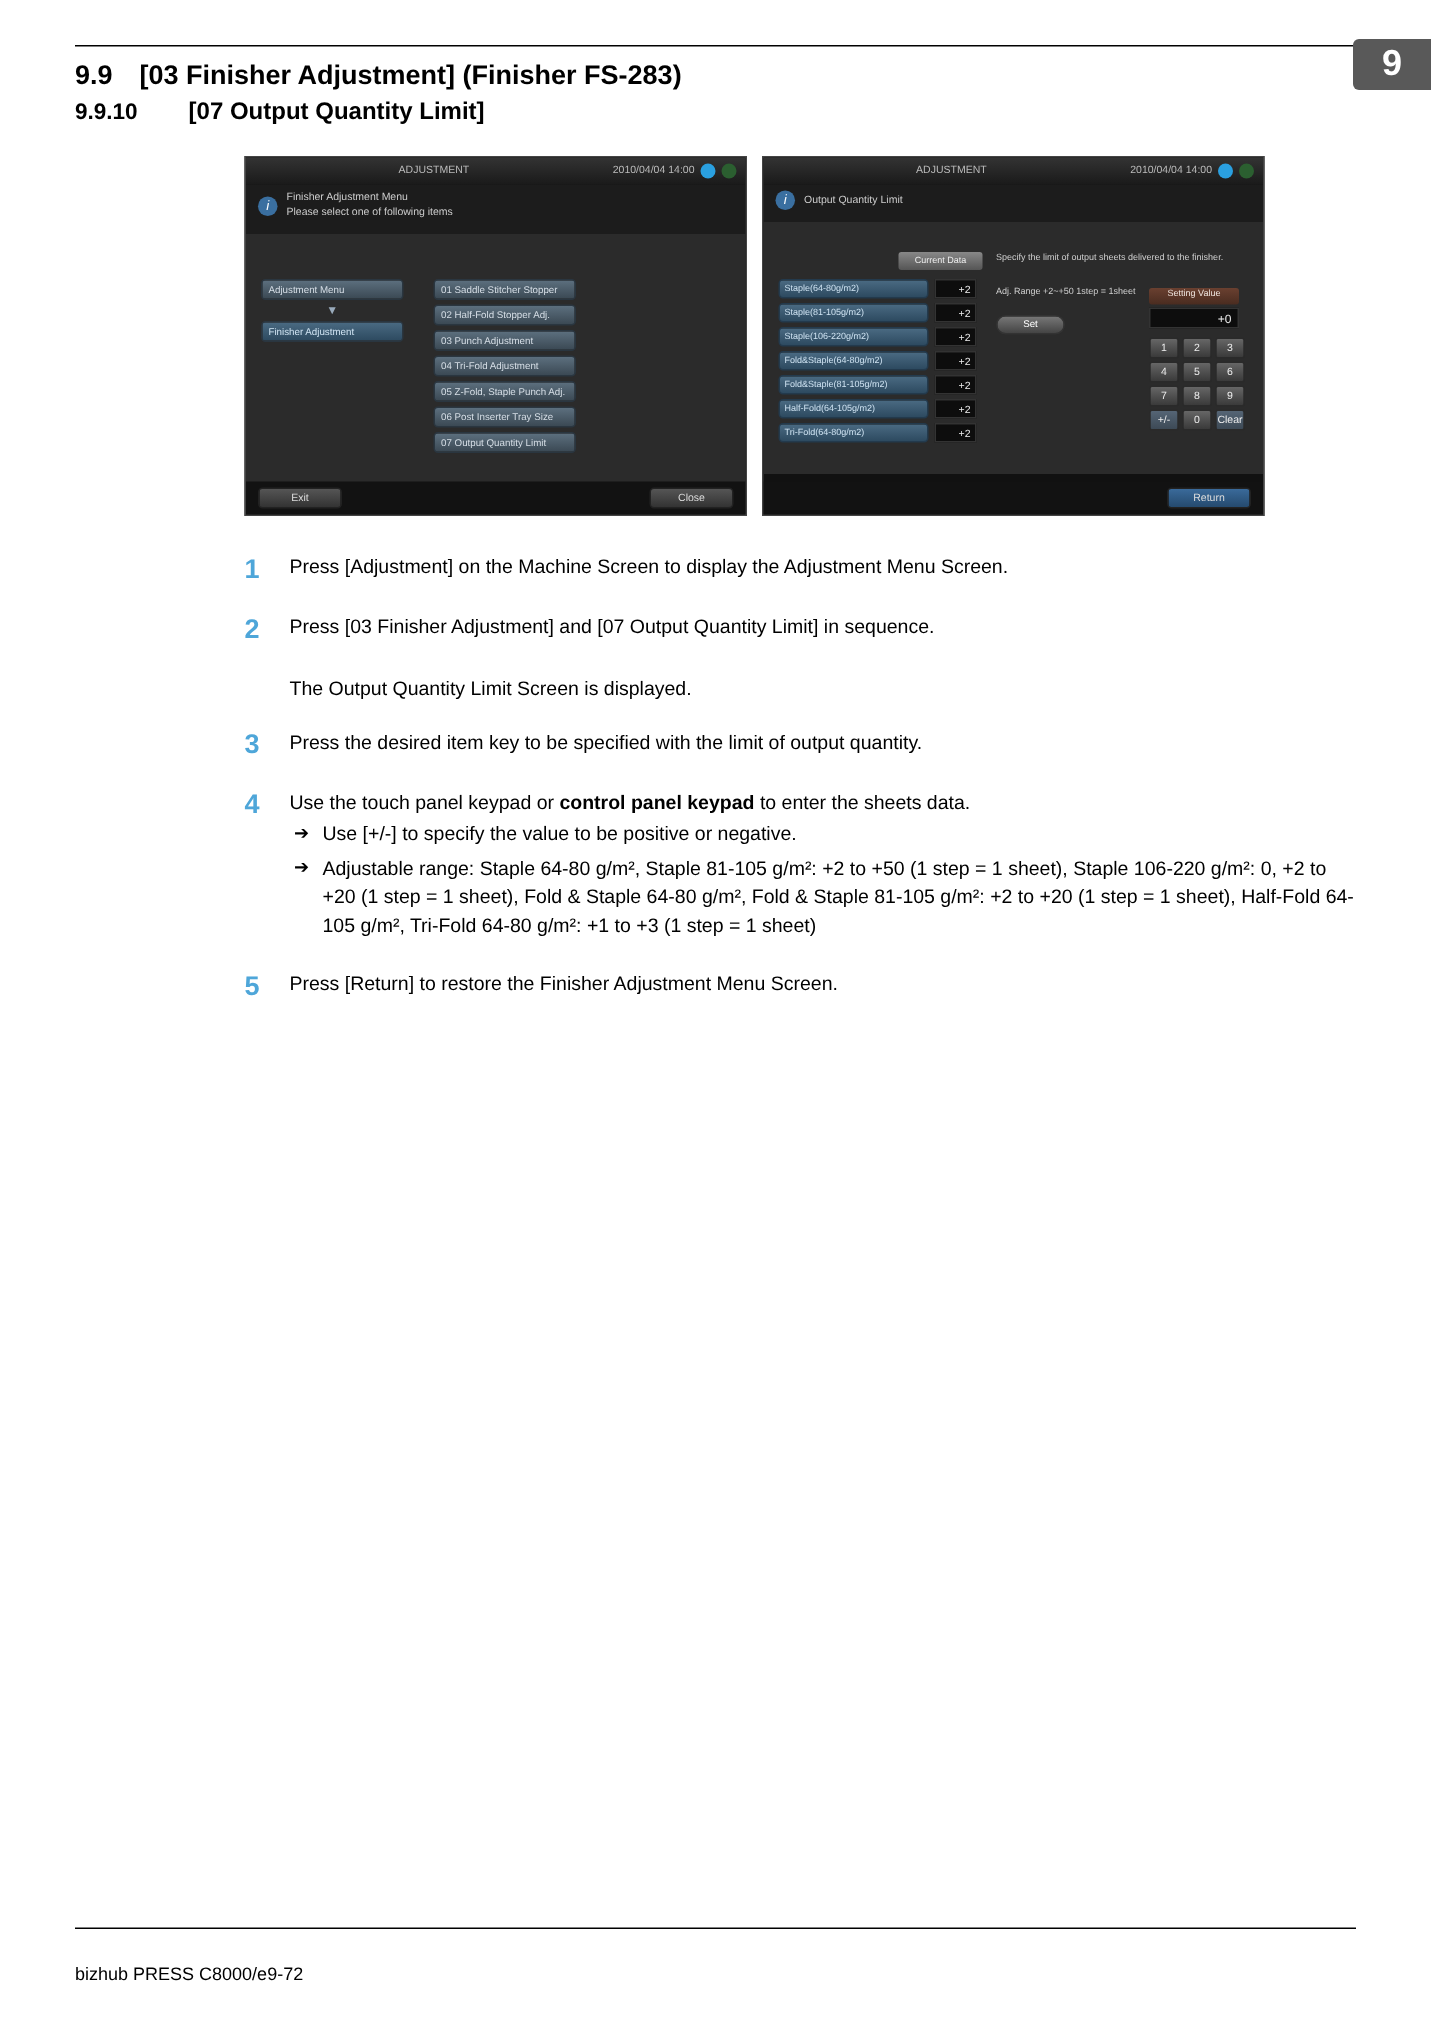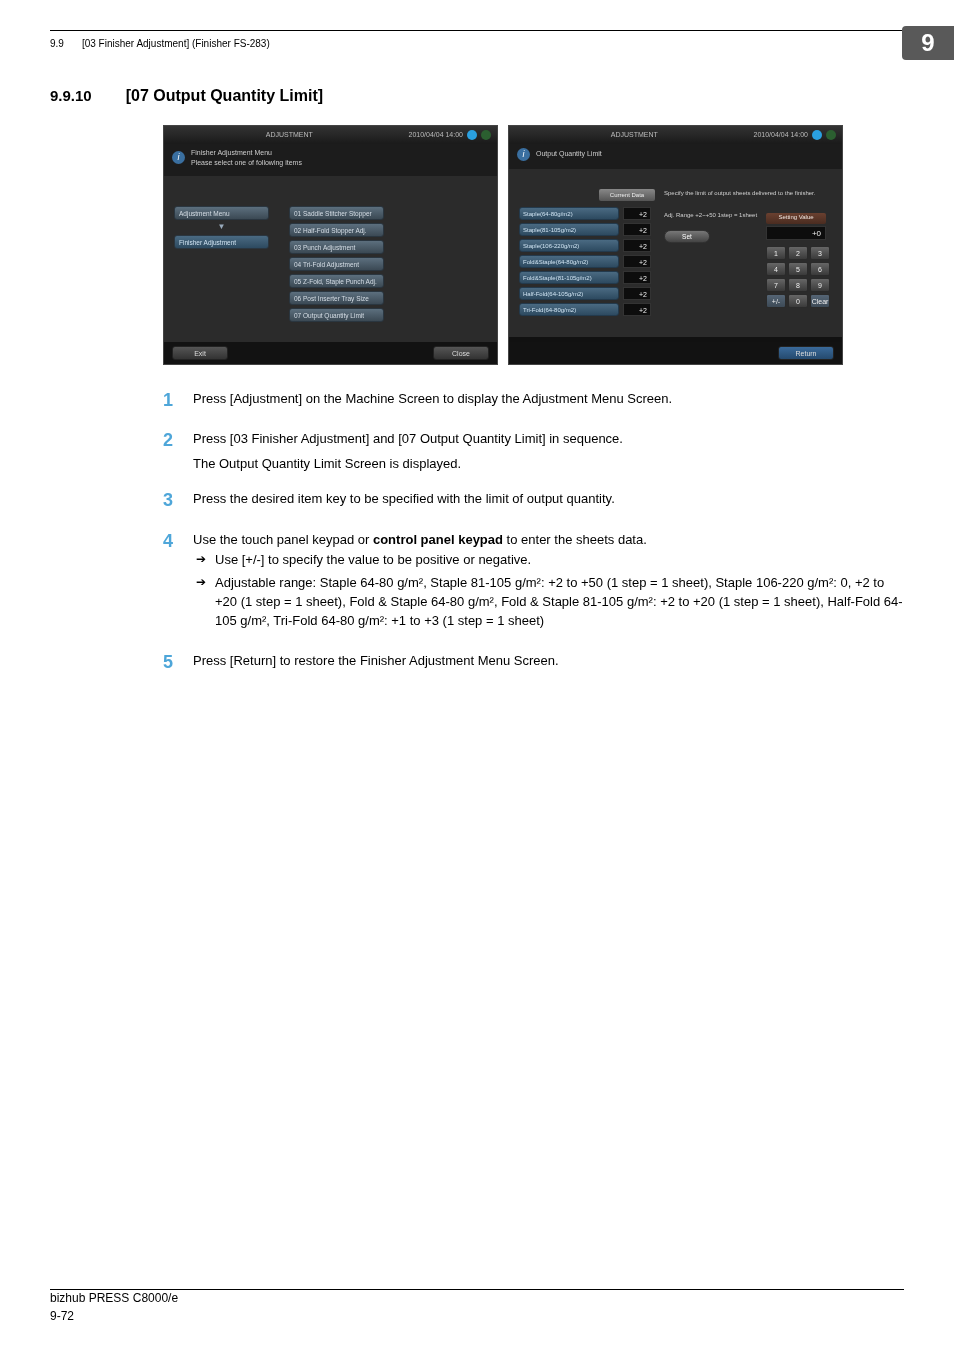--- a/index.html
+++ b/index.html
@@ -9,30 +9,30 @@
     background: #fff;
     width: 954px;
     margin: 0 auto;
     padding: 30px 50px 25px 50px;
     font-size: 13px;
     line-height: 1.45;
     position: relative;
     min-height: 1350px;
   }
   .header-line { border-top: 1px solid #000; margin-bottom: 6px; }
-  .header { display: flex; align-items: flex-end; font-weight: normal; font-size: 10px; }
+  .header { display: flex; align-items: flex-end; font-weight: bold; font-size: 18px; }
   .header-section { margin-right: 18px; }
   .chapter-badge {
     position: absolute; right: 0; top: 26px;
     width: 52px; height: 34px; background: #595959; color: #fff;
     font-size: 24px; font-weight: bold; display: flex;
     align-items: center; justify-content: center;
     border-top-left-radius: 4px; border-bottom-left-radius: 4px;
   }
-  .section-title { margin-top: 32px; display: flex; align-items: baseline; }
+  .section-title { display: flex; align-items: baseline; }
   .section-number { font-weight: bold; font-size: 15px; margin-right: 34px; }
   .section-name { font-weight: bold; font-size: 16px; }
   .content-indent { margin-left: 113px; }
   .para { margin-top: 10px; }
   .screens { display: flex; gap: 10px; margin-top: 18px; margin-left: 113px; }
   .screen {
     width: 335px; height: 240px; background: #111;
     border: 1px solid #444; position: relative; color: #ccc;
     font-size: 7px; overflow: hidden;
   }
@@ -73,25 +73,25 @@
   .sv-label { width:60px; height:11px; background:linear-gradient(#6a4030,#4a2c20); font-size:6px; color:#f0e6e0; text-align:center; border-radius:2px; margin-bottom:2px; }
   .sv-val { width:60px; height:14px; background:#0d0d0d; color:#eee; font-size:8px; text-align:right; padding-right:4px; line-height:14px; border:1px solid #333; margin-bottom:6px; }
   .keypad { display:grid; grid-template-columns: repeat(3,20px); gap:2px; }
   .key { width:20px; height:14px; background:linear-gradient(#666,#3a3a3a); border:1px solid #2a2a2a; border-radius:2px; font-size:7px; color:#eee; text-align:center; line-height:13px; }
   .key.wide { background:linear-gradient(#556575,#3d4a56); }
   
   .steps { margin-top: 22px; margin-left: 113px; }
   .step { display:flex; margin-bottom: 14px; }
   .step-num { width: 30px; color:#4ea6d9; font-size:18px; font-weight:bold; flex-shrink:0; }
   .step-body { flex:1; padding-top:3px; }
-  .sub { margin-top:6px; }
+  .sub { margin-top:22px; }
   .bullets { list-style:none; margin-top:2px; }
   .bullets li { position:relative; padding-left:22px; margin-bottom:4px; }
   .bullets li::before { content:"\2794"; position:absolute; left:3px; top:0; font-size:12px; }
-  .footer { position:absolute; bottom:25px; left:50px; right:50px; border-top:1px solid #000; padding-top:0; display:flex; justify-content:flex-start; font-size:12px;flex-direction:column; }
+  .footer { position:absolute; bottom:25px; left:50px; right:50px; border-top:1px solid #000; padding-top:22px; display:flex; justify-content:flex-start; font-size:12px; }
 </style>
 </head>
 <body>
 
 <div class="header-line"></div>
 <div class="header">
   <span class="header-section">9.9</span>
   <span>[03 Finisher Adjustment] (Finisher FS-283)</span>
 </div>
 <div class="chapter-badge">9</div>

